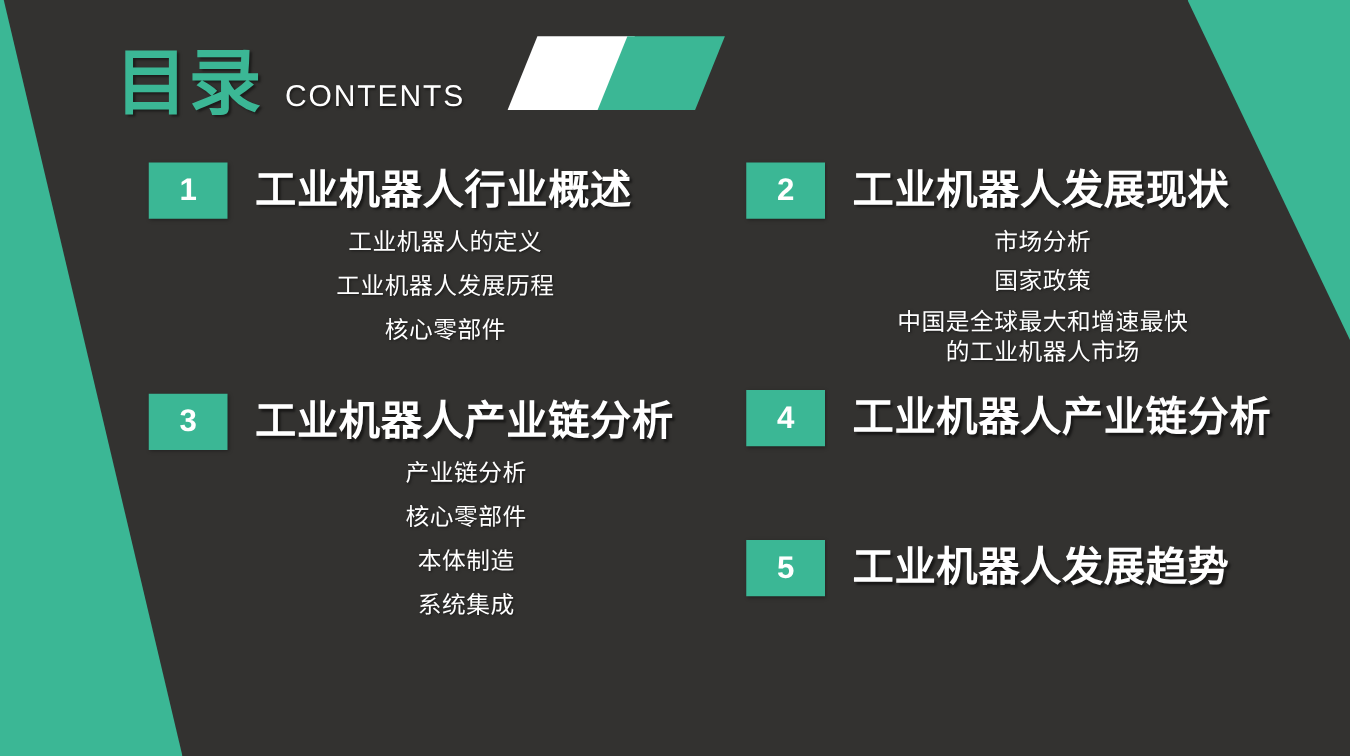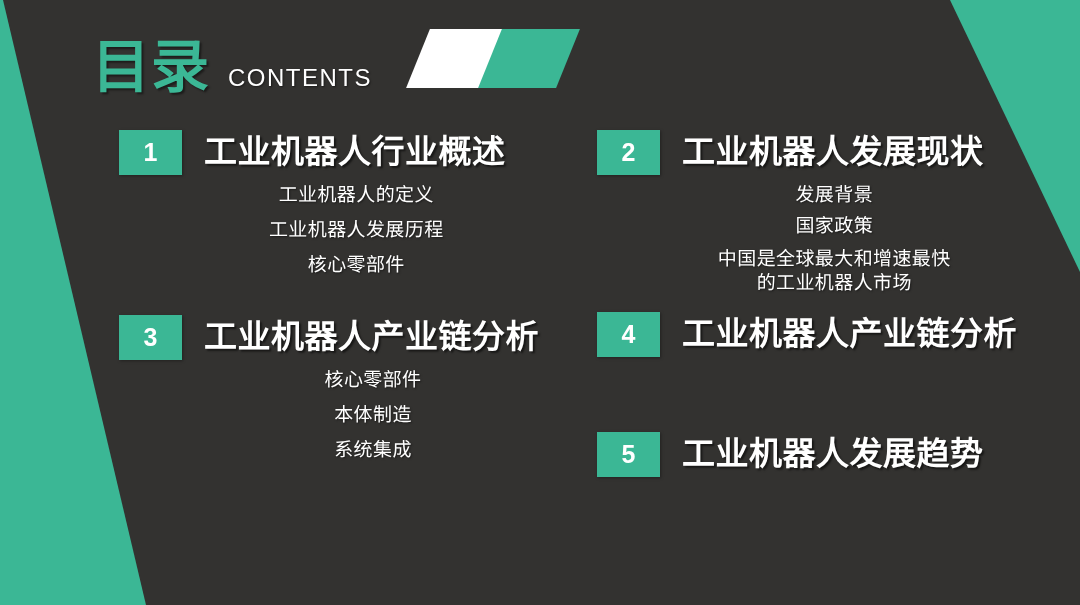--- a/index.html
+++ b/index.html
@@ -163,37 +163,38 @@
           <li class="sub-item">核心零部件</li>
         </ul>
       </div>
 
       <div class="entry" style="top:315px;left:0;">
         <div class="entry-head">
           <div class="num-box">3</div>
           <div class="entry-title">工业机器人产业链分析</div>
         </div>
         <ul class="sub-list">
+          <li class="sub-item">产业链分析</li>
           <li class="sub-item">核心零部件</li>
           <li class="sub-item">本体制造</li>
           <li class="sub-item">系统集成</li>
         </ul>
       </div>
 
     </div>
 
     <div class="column" id="col-right">
 
       <div class="entry" style="top:130px;left:0;">
         <div class="entry-head">
           <div class="num-box">2</div>
           <div class="entry-title">工业机器人发展现状</div>
         </div>
         <ul class="sub-list">
-          <li class="sub-item">发展背景</li>
+          <li class="sub-item">市场分析</li>
           <li class="sub-item">国家政策</li>
           <li class="sub-item" style="line-height:1.25;">中国是全球最大和增速最快
 的工业机器人市场</li>
         </ul>
       </div>
 
       <div class="entry" style="top:312px;left:0;">
         <div class="entry-head">
           <div class="num-box">4</div>
           <div class="entry-title">工业机器人产业链分析</div>

